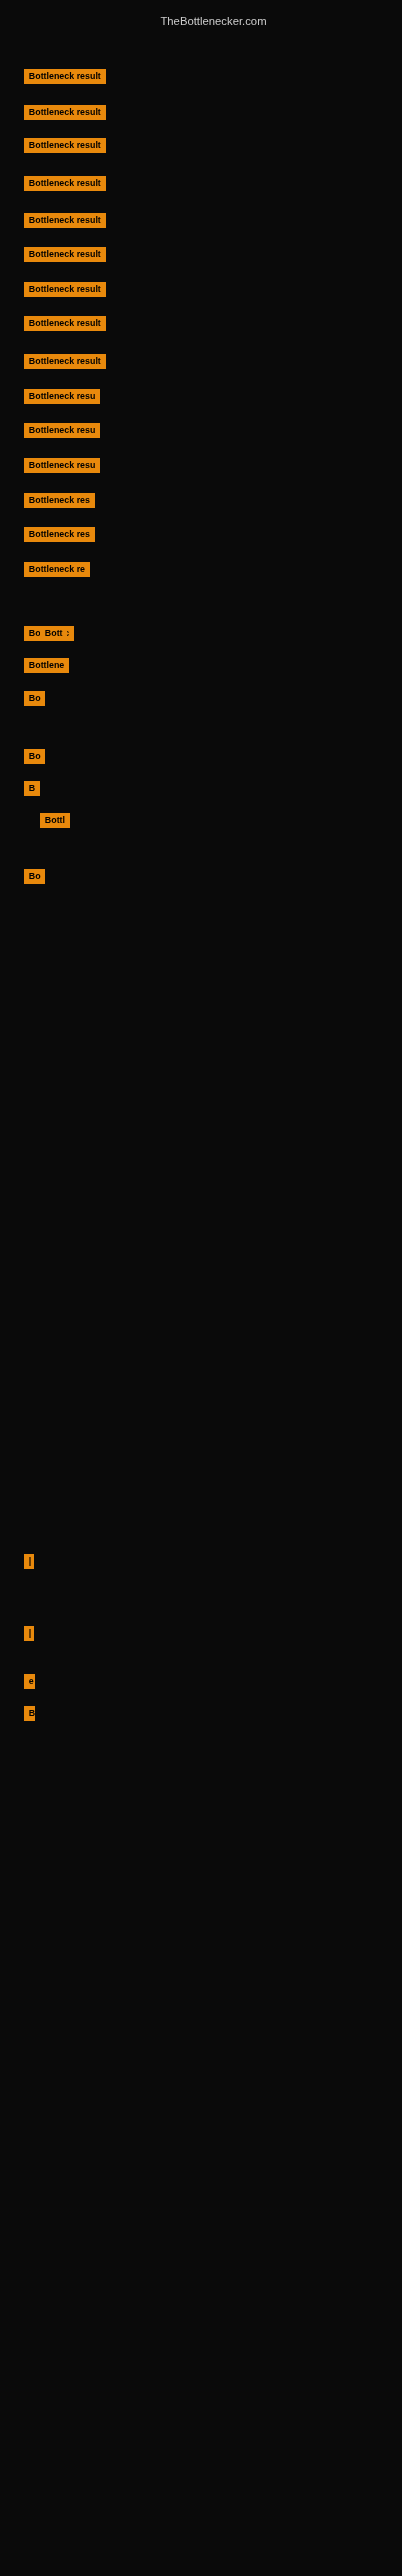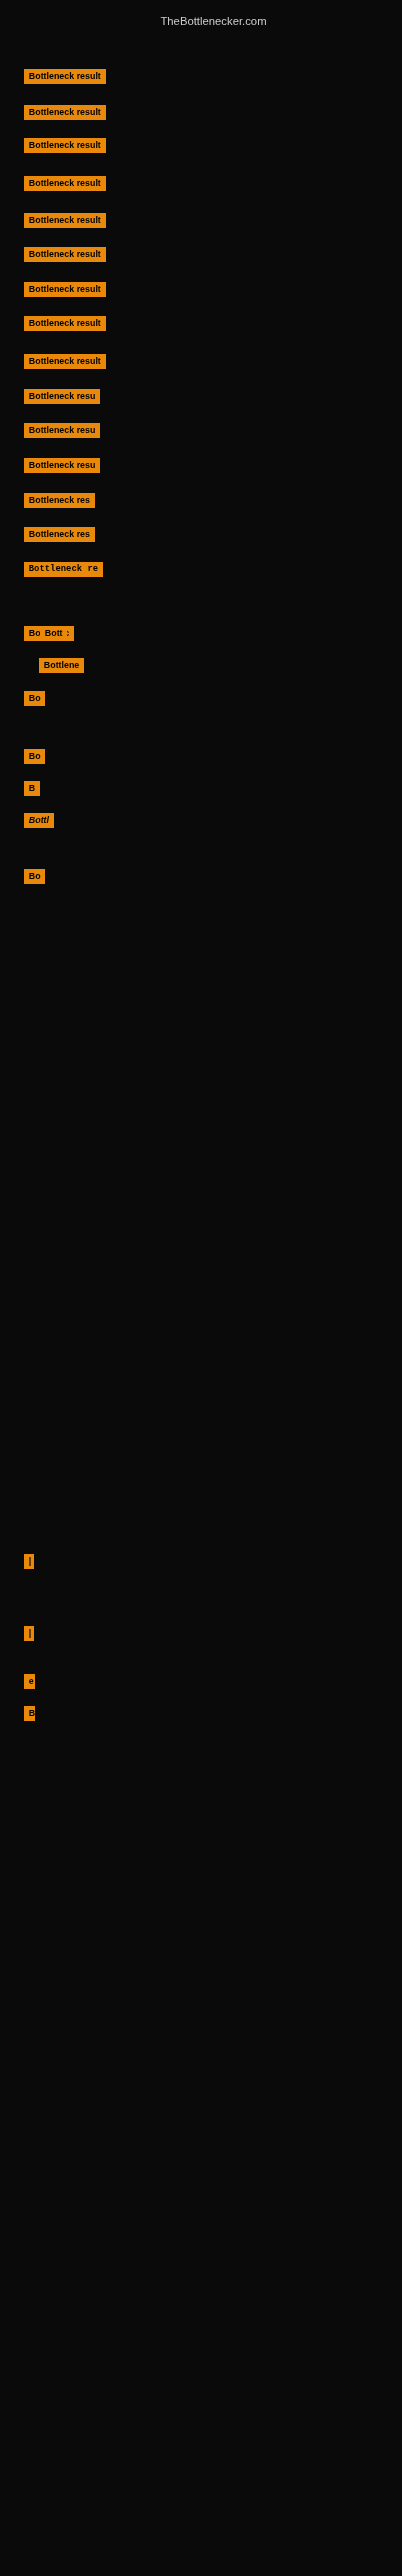--- a/index.html
+++ b/index.html
@@ -56,27 +56,27 @@
     <div class="result-item" style="top: 189px; left: 0px;"><span class="bottleneck-badge" style="max-width: 119px;">Bottleneck result</span></div>
     <div class="result-item" style="top: 223px; left: 0px;"><span class="bottleneck-badge" style="max-width: 115px;">Bottleneck result</span></div>
     <div class="result-item" style="top: 258px; left: 0px;"><span class="bottleneck-badge" style="max-width: 117px;">Bottleneck result</span></div>
     <div class="result-item" style="top: 292px; left: 0px;"><span class="bottleneck-badge" style="max-width: 114px;">Bottleneck result</span></div>
     <div class="result-item" style="top: 330px; left: 0px;"><span class="bottleneck-badge" style="max-width: 113px;">Bottleneck result</span></div>
     <div class="result-item" style="top: 365px; left: 0px;"><span class="bottleneck-badge" style="max-width: 111px;">Bottleneck resu</span></div>
     <div class="result-item" style="top: 399px; left: 0px;"><span class="bottleneck-badge" style="max-width: 108px;">Bottleneck resu</span></div>
     <div class="result-item" style="top: 434px; left: 0px;"><span class="bottleneck-badge" style="max-width: 105px;">Bottleneck resu</span></div>
     <div class="result-item" style="top: 469px; left: 0px;"><span class="bottleneck-badge" style="max-width: 101px;">Bottleneck res</span></div>
     <div class="result-item" style="top: 503px; left: 0px;"><span class="bottleneck-badge" style="max-width: 98px;">Bottleneck res</span></div>
-    <div class="result-item" style="top: 538px; left: 0px; font-family: Liberation Mono, monospace;"><span class="bottleneck-badge" style="max-width: 93px;">Bottleneck re</span></div>
+    <div class="result-item" style="top: 538px; left: 0px;"><span class="bottleneck-badge" style="max-width: 93px;">Bottleneck re</span></div>
     <div class="result-item" style="top: 570px; left: 0px; margin-top: 32px;"><span class="bottleneck-badge" style="max-width: 76px;">Bottlenec</span></div>
     <div class="result-item" style="top: 602px; left: 16px;"><span class="bottleneck-badge" style="max-width: 52px;">Bott</span></div>
-    <div class="result-item" style="top: 634px; left: 15px; text-decoration: underline;"><span class="bottleneck-badge" style="max-width: 71px;">Bottlene</span></div>
+    <div class="result-item" style="top: 634px; left: 0px; text-decoration: underline;"><span class="bottleneck-badge" style="max-width: 71px;">Bottlene</span></div>
     <div class="result-item" style="top: 667px; left: 0px;"><span class="bottleneck-badge" style="max-width: 32px;">Bo</span></div>
     <div class="result-item" style="top: 725px; left: 0px;"><span class="bottleneck-badge" style="max-width: 32px;">Bo</span></div>
     <div class="result-item" style="top: 757px; left: 0px;"><span class="bottleneck-badge" style="max-width: 16px;">B</span></div>
-    <div class="result-item" style="top: 789px; left: 0px; font-style: italic;"><span class="bottleneck-badge" style="max-width: 50px;">Bottl</span></div>
+    <div class="result-item" style="top: 789px; left: 16px;"><span class="bottleneck-badge" style="max-width: 50px;">Bottl</span></div>
     <div class="result-item" style="top: 845px; left: 0px;"><span class="bottleneck-badge" style="max-width: 24px;">Bo</span></div>
     <div class="result-item" style="top: 1530px; left: 0px;"><span class="bottleneck-badge" style="max-width: 8px;">|</span></div>
     <div class="result-item" style="top: 1602px; left: 0px;"><span class="bottleneck-badge" style="max-width: 8px;">|</span></div>
     <div class="result-item" style="top: 1650px; left: 0px;"><span class="bottleneck-badge" style="max-width: 11.3px;">e</span></div>
     <div class="result-item" style="top: 1682px; left: 0px;"><span class="bottleneck-badge" style="max-width: 11.3px;">B</span></div>
   </div>
 
 
 </body></html>

